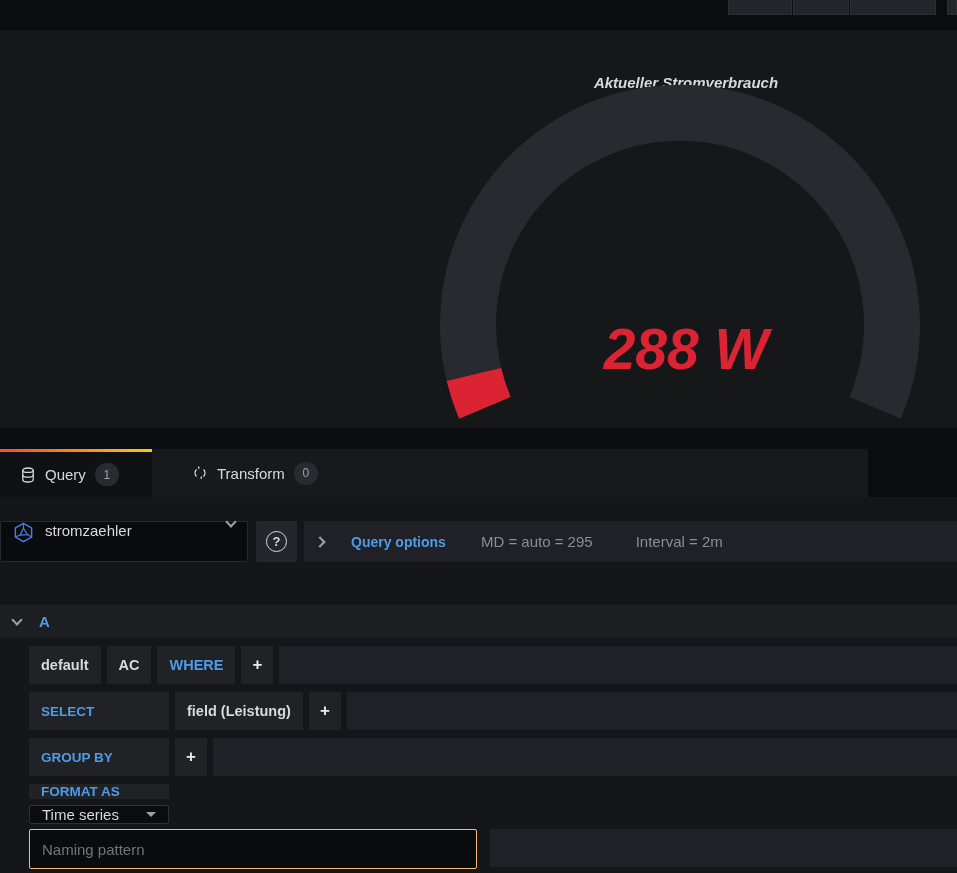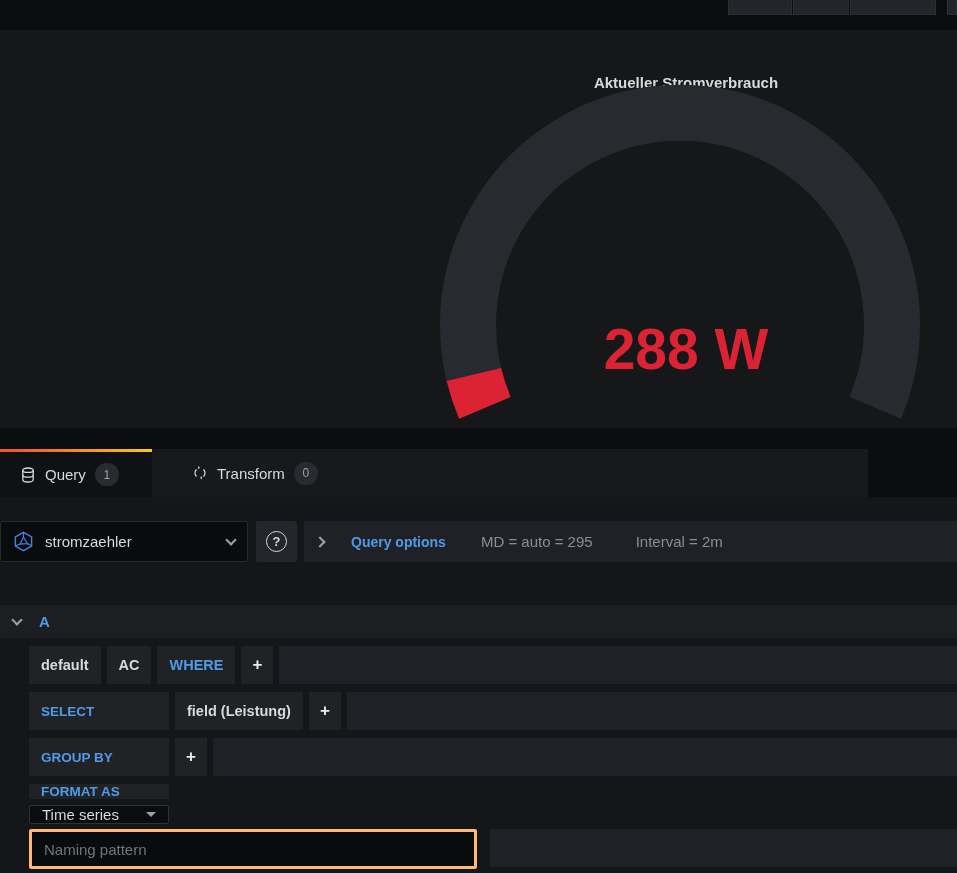--- a/index.html
+++ b/index.html
@@ -13,21 +13,21 @@
   }
   
   .topbar { position:absolute; left:0; top:0; width:957px; height:30px; background:#0b0c0e; }
   .topbar .tb-btn { position:absolute; top:0; height:15px; background:#222529; border:1px solid #2b2e33; border-top:none; }
   .tb-b1 { left:728px; width:64px; }
   .tb-b2 { left:793px; width:56px; }
   .tb-b3 { left:850px; width:86px; }
   .tb-b4 { left:947px; width:10px; }
 
   
-  .panel { position:absolute; left:0; top:30px; width:957px; height:398px; background:#161719; }
+  .panel { position:absolute; left:0; top:30px; width:957px; height:398px; background:#161719;font-style:italic; }
   .panel-title {
     position:absolute; left:686px; top:44px; transform:translateX(-50%);
     font-size:15px; font-weight:700; color:#d8d9da; white-space:nowrap;
   }
   .gauge-svg { position:absolute; left:0; top:0; }
   .gauge-value-text { font-family:"Liberation Sans", sans-serif; font-weight:700; font-size:57px; }
 
   
   .gapstrip { position:absolute; left:0; top:428px; width:957px; height:21px; background:#0c0d10; }
   .tabbar { position:absolute; left:0; top:449px; width:868px; height:48px; background:#17191d; }
@@ -49,21 +49,21 @@
     display:flex; align-items:center; justify-content:center;
   }
   .icon16 { width:16px; height:16px; display:block; }
 
   
   .pane { position:absolute; left:0; top:497px; width:957px; height:376px; background:#141619; }
 
   .ds-picker {
     position:absolute; left:0px; top:24px; width:248px; height:41px;
     background:#0a0b0d; border:1px solid #26292e; border-radius:2px;
-    display:flex; align-items:center; padding:0 12px; gap:11px; cursor:pointer;
+    display:flex; padding:0 12px; gap:11px; cursor:pointer;
   }
   .ds-name { flex:1; font-size:15px; color:#d8d9da; }
   .chev { display:inline-block; width:8px; height:8px; border-right:2px solid #9ca1a7; border-bottom:2px solid #9ca1a7; }
   .chev-down { transform:rotate(45deg); margin-top:-4px; }
   .chev-right { transform:rotate(-45deg); margin-left:-2px; }
   .help-btn {
     position:absolute; left:256px; top:24px; width:41px; height:41px;
     background:#24262b; border-radius:2px; display:flex; align-items:center; justify-content:center; cursor:pointer;
   }
   .qmark { width:21px; height:21px; border:1.5px solid #d8d9da; border-radius:50%;
@@ -98,21 +98,21 @@
   .seg-fill  { flex:1; background:#1f2126; }
 
   .ts-select {
     width:140px; height:50px; background:#0a0c0d; border:1px solid #2e3237; border-radius:2px;
     display:flex; align-items:center; padding:0 12px; cursor:pointer;
   }
   .ts-select .sel-text { flex:1; font-size:15px; color:#d8d9da; font-weight:400; }
   .caret-down { width:0; height:0; border-left:5px solid transparent; border-right:5px solid transparent; border-top:5px solid #9ca1a7; }
 
   .alias-input {
-    width:448px; height:40px; background:#0a0b0d; border:3px solid #fdba74; border-radius:2px;
+    width:448px; height:40px; background:#0a0b0d; border:1px solid #fdba74; border-radius:2px;
     color:#d8d9da; font-size:15px; padding:0 12px; font-family:"Liberation Sans", sans-serif; outline:none;
   }
   .alias-input::placeholder { color:#70757c; opacity:1; }
   .alias-gap { width:1px; }
 </style>
 </head>
 <body>
 
 <div class="topbar">
   <div class="tb-btn tb-b1"></div>

